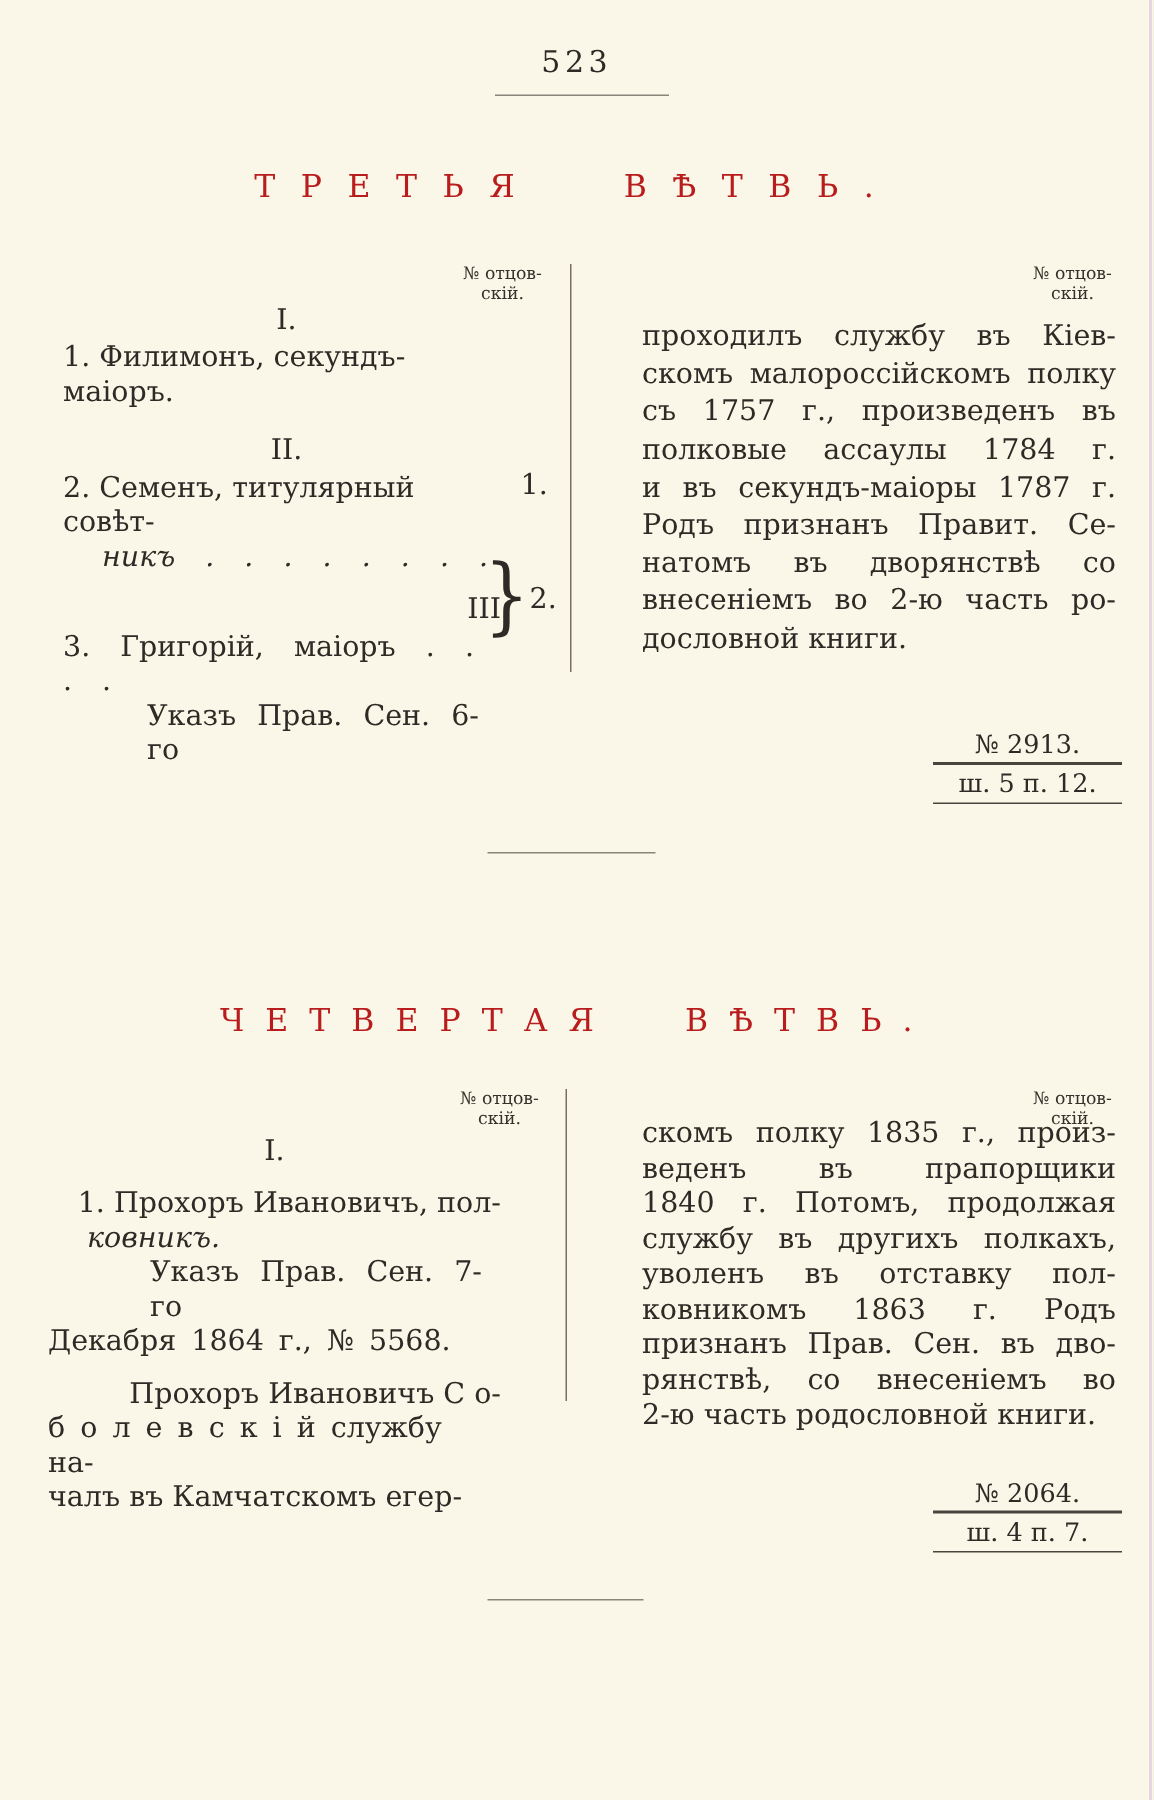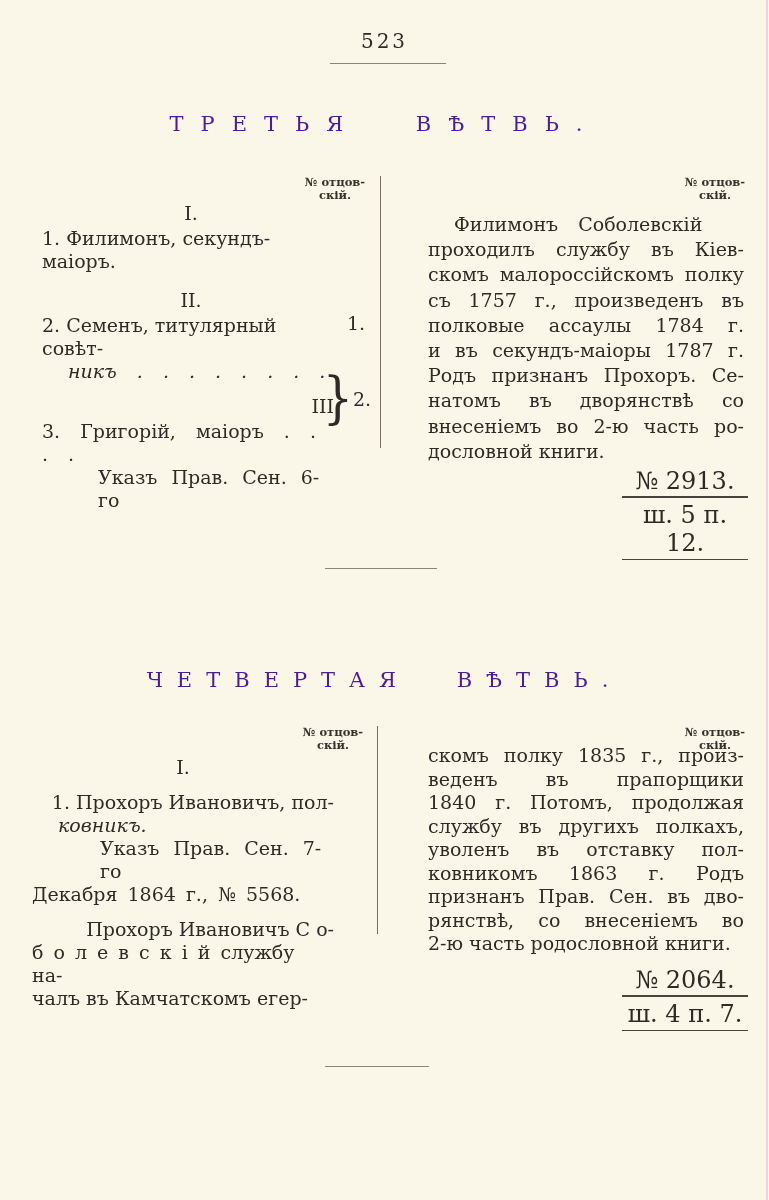--- a/index.html
+++ b/index.html
@@ -7,25 +7,25 @@
     position:relative;width:769px;height:1200px;margin:0 auto;
     background:#fbf7e8;
     font-family:"DejaVu Serif", serif;
     color:#2e2b26;overflow:hidden;
   }
   .pagenum{position:absolute;top:29px;left:0;width:100%;text-align:center;
     font-size:20px;letter-spacing:3px;}
   .rule{position:absolute;border-top:1.5px solid #8a857a;height:0;}
   .pagenum-rule{left:330px;top:63px;width:116px;}
   .heading{position:absolute;left:0;width:100%;text-align:center;
-    font-size:21px;white-space:nowrap;color:#4c1d95;}
+    font-size:21px;white-space:nowrap;color:#b91c1c;}
   .h1{top:112px;letter-spacing:17px;word-spacing:32px;}
   .h2{top:668px;letter-spacing:14px;word-spacing:26px;}
   .colhead{position:absolute;font-size:11.5px;line-height:13px;text-align:center;
-    white-space:pre-line;font-weight:700;color:#35322c;}
+    white-space:pre-line;font-weight:400;color:#35322c;}
   .vrule{position:absolute;width:1px;background:#76705f;}
   .leftcol{position:absolute;font-size:19px;line-height:23px;}
   .gen{text-align:center;}
   .mt16{margin-top:16px;}
   .mt12{margin-top:12px;text-align:right;}
   .mt2{margin-top:2px;}
   .hang{padding-left:26px;font-style:italic;}
   .dots{word-spacing:14px;}
   .ind26{padding-left:26px;}
   .ind56{padding-left:56px;}
@@ -35,21 +35,21 @@
   .ws5{word-spacing:4px;}
   .ws4{word-spacing:4px;}
   .gutter-no{position:absolute;font-size:19px;}
   .brace{position:absolute;font-size:56px;line-height:52px;font-weight:400;
     transform:scaleX(.85);color:#2e2b26;}
   .jcol{position:absolute;font-size:19px;line-height:25.2px;}
   .jcol .ln{text-align:justify;text-align-last:justify;}
   .jcol .ln.last{text-align-last:left;}
   .jcol3 .ln.first{text-indent:26px;text-align-last:left;word-spacing:14px;}
   .jcol4{line-height:23.5px;}
-  .caseblock{position:absolute;width:126px;font-size:24px;text-align:center;}
+  .caseblock{position:absolute;width:126px;font-size:17px;text-align:center;margin-top:20px;}
   .case-no{border-bottom:2px solid #4a453c;padding-bottom:1px;}
   .shelf{border-bottom:1.5px solid #4a453c;padding:3px 2px 2px;}
   .divider{border-top:1.5px solid #8a857a;}
   .edge-line{position:absolute;right:1px;top:0;width:2px;height:100%;
     background:#e3cfdd;opacity:.85;}
 </style>
 </head>
 <body>
 
 <div class="page">
@@ -74,27 +74,26 @@
     <div class="gen mt12">III.</div>
     <div class="entry mt2 dots">3. Григорій, маіоръ . . . .</div>
     <div class="entry ind56 ws8">Указъ Прав. Сен. 6-го</div>
   </div>
 
   <div class="gutter-no" style="left:347px;top:312px">1.</div>
   <div class="brace" style="left:320px;top:372px">}</div>
   <div class="gutter-no" style="left:353px;top:388px">2.</div>
 
   <div class="jcol jcol3" style="left:428px;top:212px;width:316px">
-      <div class="ln first">Филимонъ Соболевскій</div>
       <div class="ln">проходилъ службу въ Кіев-</div>
       <div class="ln">скомъ малороссійскомъ полку</div>
       <div class="ln">съ 1757 г., произведенъ въ</div>
       <div class="ln">полковые ассаулы 1784 г.</div>
       <div class="ln">и въ секундъ-маіоры 1787 г.</div>
-      <div class="ln">Родъ признанъ Прохоръ. Се-</div>
+      <div class="ln">Родъ признанъ Правит. Се-</div>
       <div class="ln">натомъ въ дворянствѣ со</div>
       <div class="ln">внесеніемъ во 2-ю часть ро-</div>
       <div class="ln last">дословной книги.</div>
     </div>
 
   <div class="caseblock" style="left:622px;top:467px">
     <div class="case-no">№ 2913.</div>
     <div class="shelf">ш. 5 п. 12.</div>
   </div>
 

